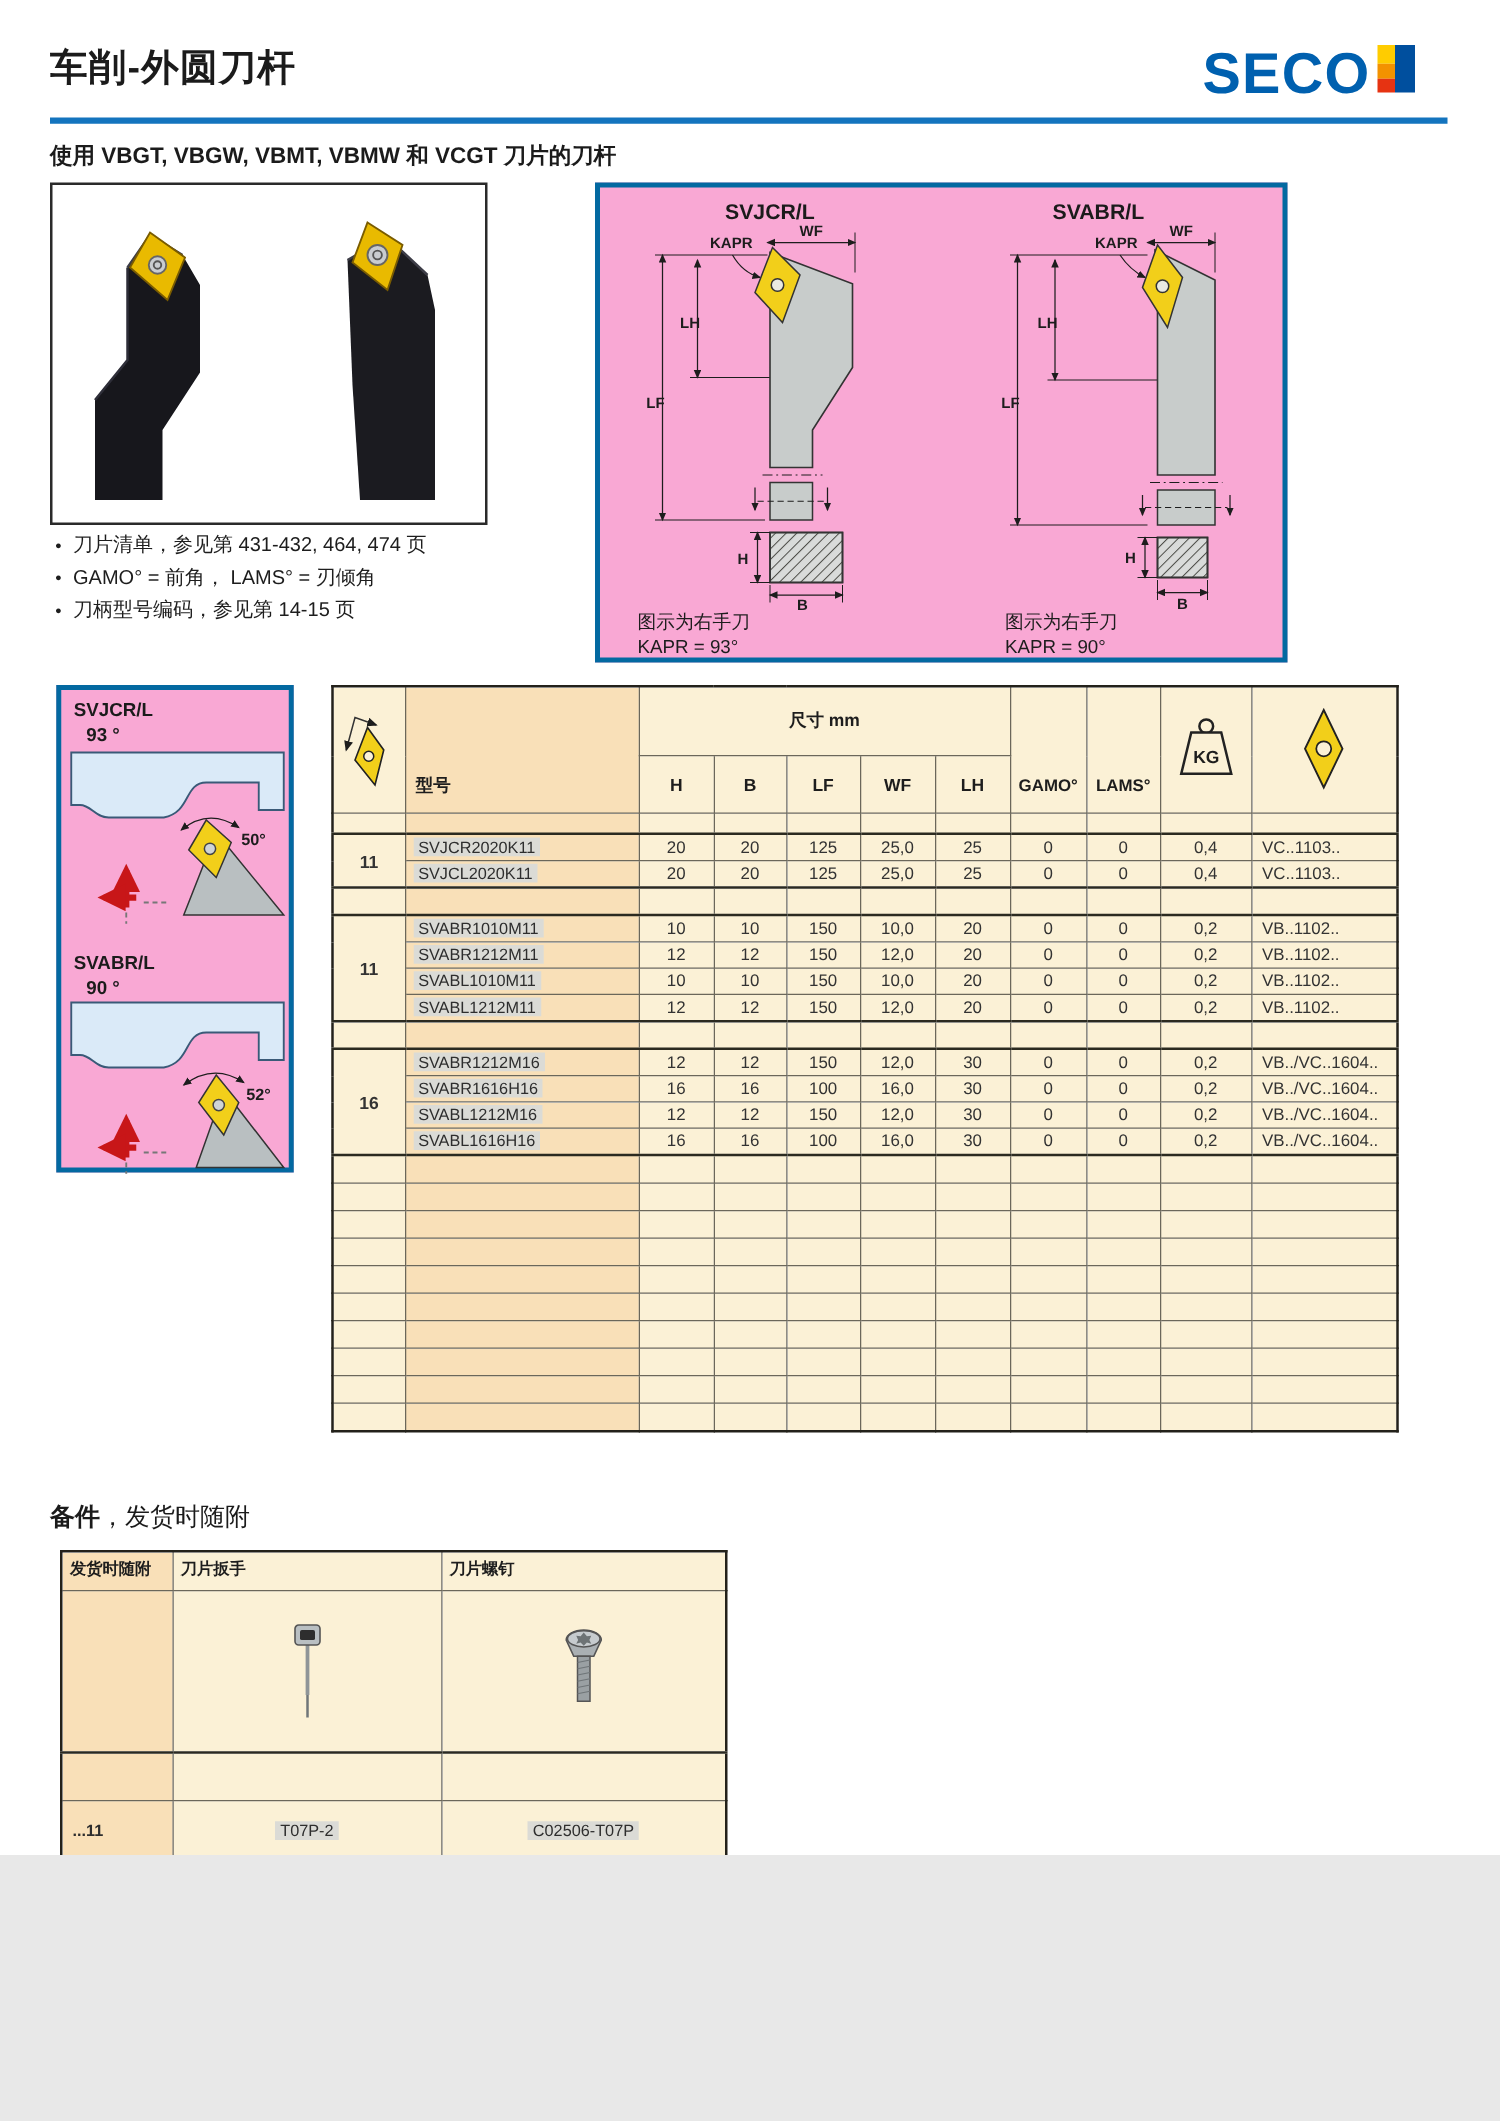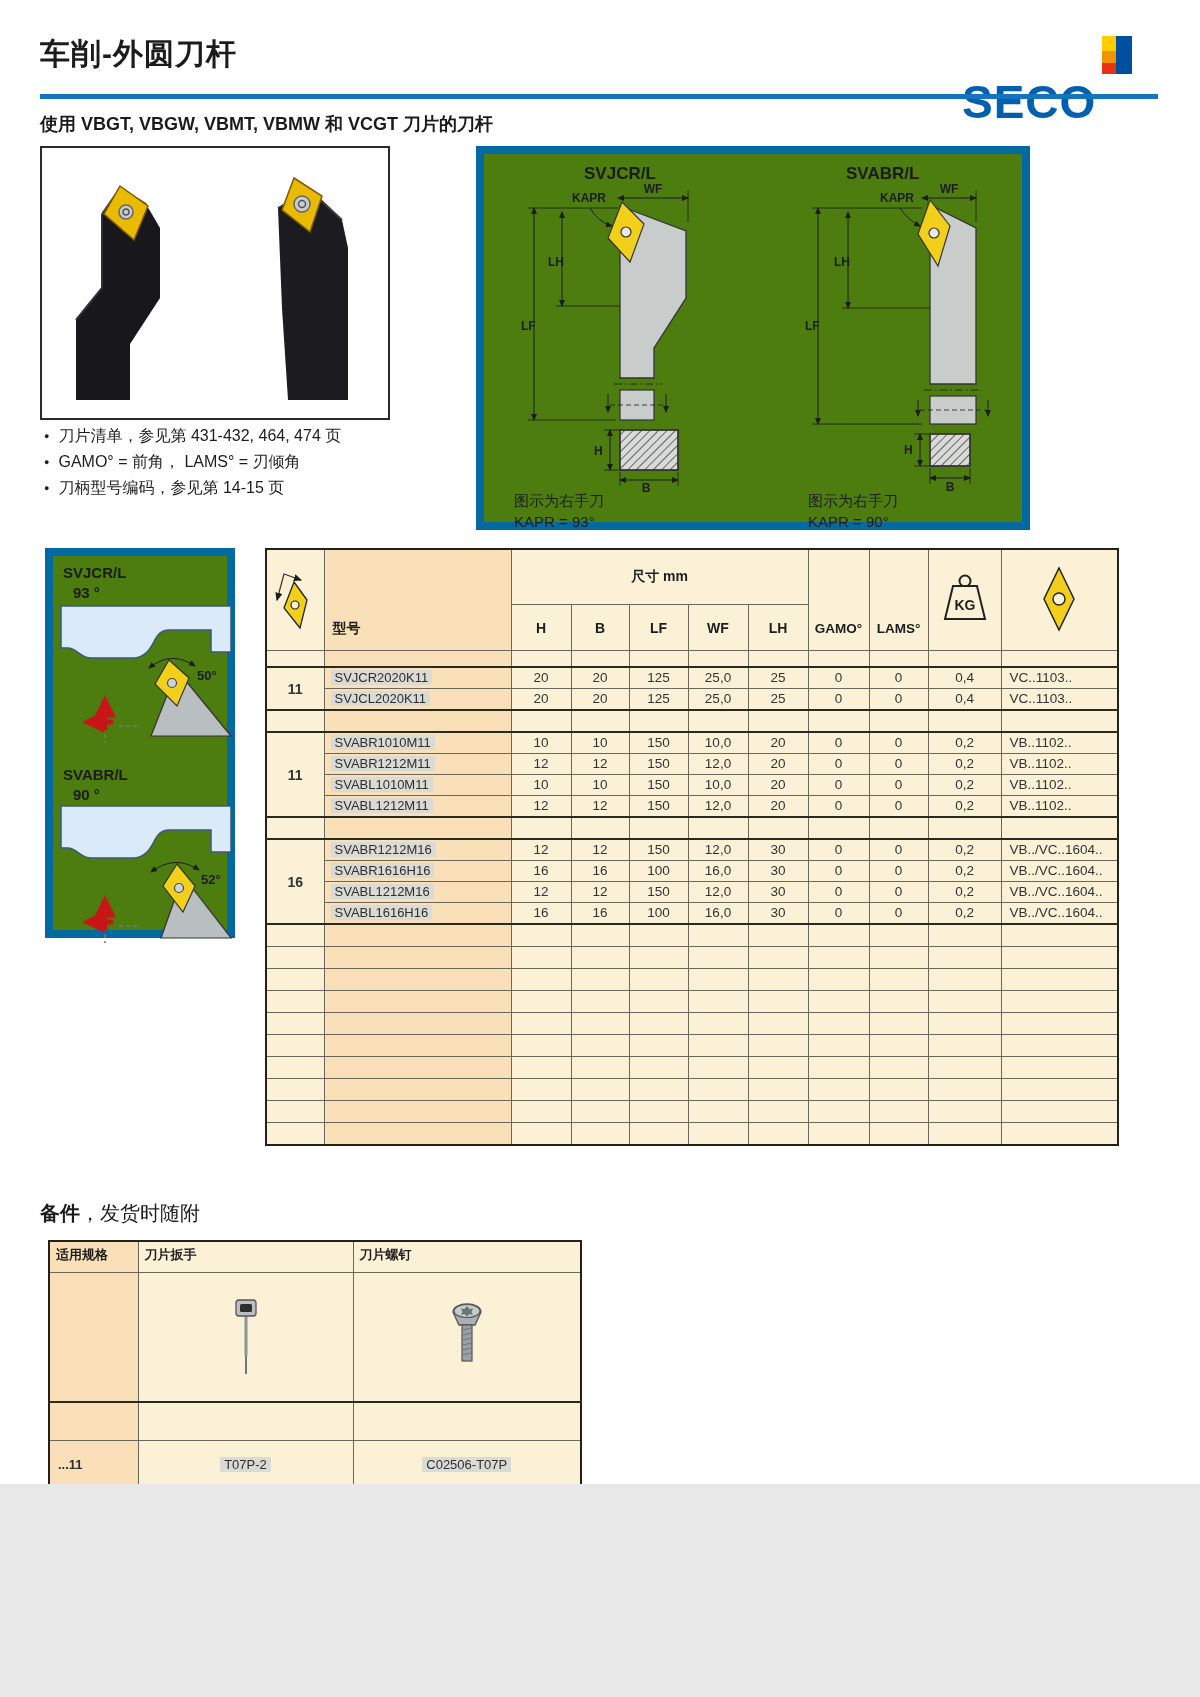--- a/index.html
+++ b/index.html
@@ -3,30 +3,30 @@
 <meta charset="utf-8">
 <style>
   html,body{margin:0;padding:0;background:#e8e8e8;}
   #page{position:relative;width:1200px;height:1484px;background:#ffffff;
         font-family:"Liberation Sans",sans-serif;color:#222;overflow:hidden;}
   .abs{position:absolute;}
 
   
   #title{left:40px;top:34px;font-size:30px;font-weight:bold;color:#1b1b1b;letter-spacing:1px;}
   #logo{left:962px;top:36px;display:flex;align-items:flex-start;}
-  #logo .seco{font-size:46px;line-height:44px;font-weight:800;color:#0060AF;letter-spacing:1px;font-family:"Liberation Sans",sans-serif;margin-top:44px;}
+  #logo .seco{font-size:46px;line-height:44px;font-weight:800;color:#0060AF;letter-spacing:1px;font-family:"Liberation Sans",sans-serif;}
   #logo .cube{width:30px;height:38px;margin-left:6px;display:flex;}
   #logo .cube .c1{width:14px;height:100%;display:flex;flex-direction:column;}
   #logo .cube .c1 i{display:block;width:100%;}
   #logo .cube .c2{width:16px;height:100%;background:#004F9E;}
   #rule{left:40px;top:94px;width:1118px;height:5px;background:#1474BE;}
   #subtitle{left:40px;top:112px;font-size:18px;font-weight:bold;color:#1b1b1b;}
 
   
-  .cream-box{background:#4d7c0f;border:8px solid #0369a1;box-sizing:border-box;text-decoration:underline;}
+  .cream-box{background:#f9a8d4;border:4px solid #0369a1;box-sizing:border-box;text-decoration:underline;}
   #photo-box{left:40px;top:146px;width:350px;height:274px;border:2px solid #2a2a2a;background:#fff;box-sizing:border-box;}
   #diagram-box{left:476px;top:146px;width:554px;height:384px;}
   #sidebar-box{left:45px;top:548px;width:190px;height:390px;}
 
   
   #bullets{left:44px;top:426px;font-size:16px;color:#1d1d1d;}
   #bullets .b{margin:0 0 5px 0;}
   #bullets .b::before{content:"●";font-size:9px;vertical-align:2px;margin-right:9px;color:#1d1d1d;}
 
   
@@ -595,21 +595,21 @@
   </div>
   <div class="abs" id="acc-table">
     <table>
       <colgroup>
           <col style="width:89px">
           <col style="width:215px">
           <col style="width:228px">
         </colgroup>
       <tbody>
           <tr>
-        <th class="m">适用规格</th>
+        <th class="m">发货时随附</th>
         <th>刀片扳手</th>
         <th>刀片螺钉</th>
       </tr>
       <tr class="img">
         <td class="m"></td>
         <td>
           <svg width="40" height="84" viewBox="0 0 40 84">
             <line x1="20" y1="20" x2="20" y2="62" stroke="#8f9598" stroke-width="3"></line>
             <line x1="20" y1="62" x2="20" y2="80" stroke="#707679" stroke-width="2"></line>
             <rect x="10" y="6" width="20" height="16" rx="3" fill="#b9bfc2" stroke="#555" stroke-width="1.3"></rect>

